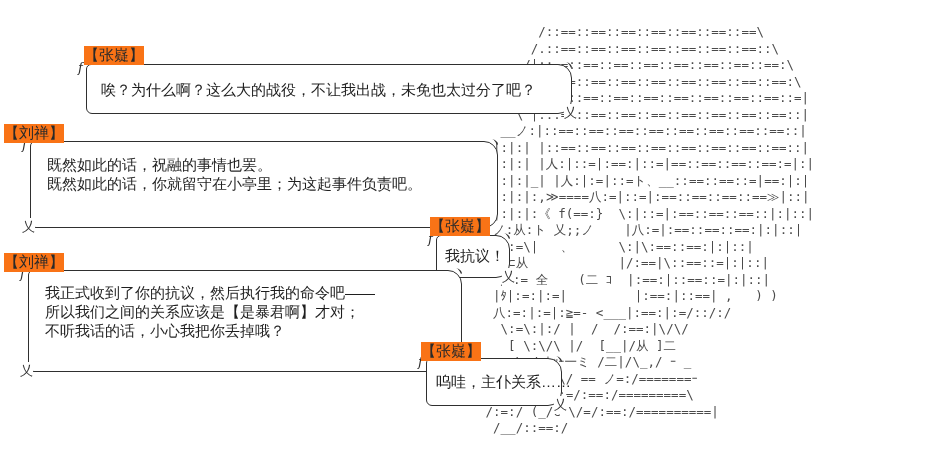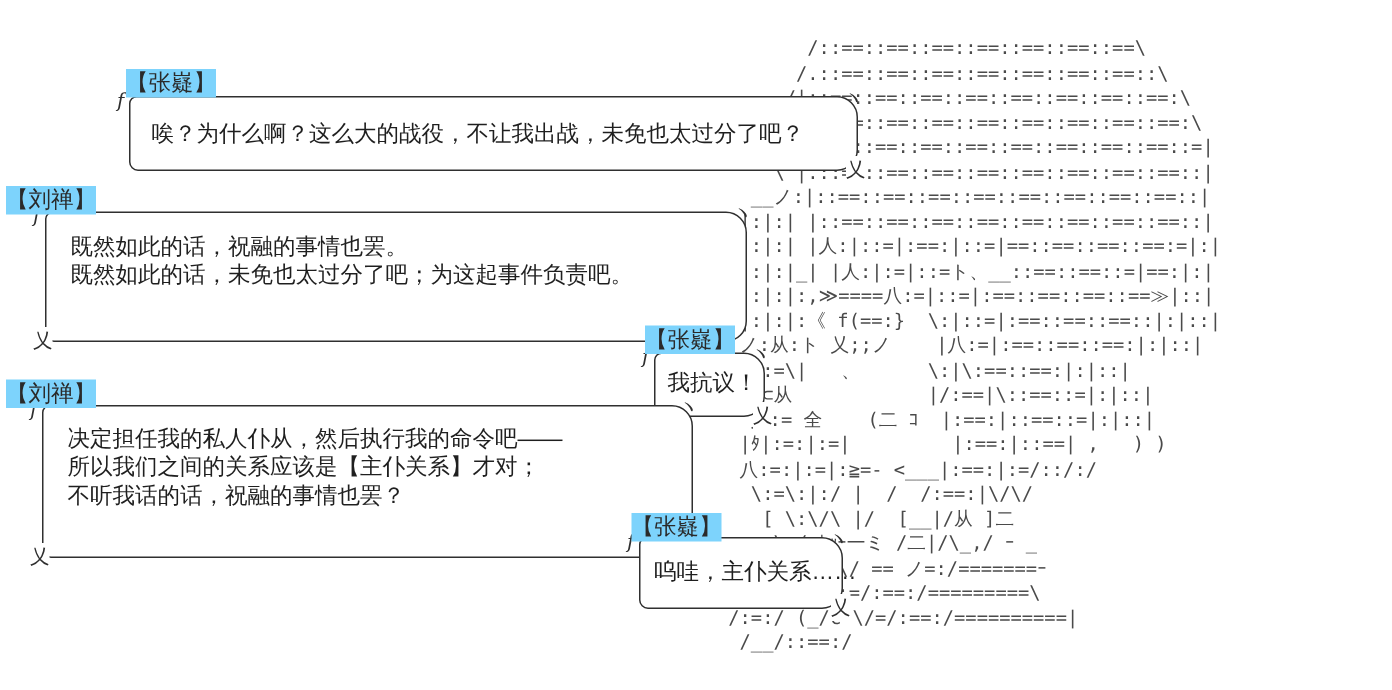--- a/index.html
+++ b/index.html
@@ -23,21 +23,21 @@
     color:#4a4a4a;
     white-space:pre;
     z-index:1;
   }
   
   .speaker-label{
     position:absolute;
     z-index:6;
     font-size:15px;
     white-space:nowrap;
-    background:#7dd3fc;
+    background:#f97316;
     color:#2a2a2a;
   }
   .bubble-box{
     position:absolute;
     z-index:5;
     background:#ffffff;
     border:1.4px solid #2f2f2f;
     border-radius:5px 14px 14px 6px;
     box-sizing:border-box;
   }
@@ -115,39 +115,39 @@
     <span class="decor-tail tail-right">乂</span>
     <div class="bubble-line">唉？为什么啊？这么大的战役，不让我出战，未免也太过分了吧？</div>
   </div>
 
   <div class="speaker-label lbl-2">【刘禅】</div>
   <div class="bubble-box box-2">
     <span class="decor-f">f</span>
     <span class="decor-curl">ヽ</span>
     <span class="decor-tail tail-left">乂</span>
     <div class="bubble-line">既然如此的话，祝融的事情也罢。</div>
-    <div class="bubble-line">既然如此的话，未免也太过分了吧；为这起事件负责吧。</div>
+    <div class="bubble-line">既然如此的话，你就留守在小亭里；为这起事件负责吧。</div>
   </div>
 
   <div class="speaker-label lbl-3">【张嶷】</div>
   <div class="bubble-box box-3">
     <span class="decor-f">f</span>
     <span class="decor-curl">ヽ</span>
     <span class="decor-tail tail-right">乂</span>
     <div class="bubble-line">我抗议！</div>
   </div>
 
   <div class="speaker-label lbl-4">【刘禅】</div>
   <div class="bubble-box box-4">
     <span class="decor-f">f</span>
     <span class="decor-curl">ヽ</span>
     <span class="decor-tail tail-left">乂</span>
-    <div class="bubble-line">决定担任我的私人仆从，然后执行我的命令吧——</div>
-    <div class="bubble-line">所以我们之间的关系应该是【主仆关系】才对；</div>
-    <div class="bubble-line">不听我话的话，祝融的事情也罢？</div>
+    <div class="bubble-line">我正式收到了你的抗议，然后执行我的命令吧——</div>
+    <div class="bubble-line">所以我们之间的关系应该是【是暴君啊】才对；</div>
+    <div class="bubble-line">不听我话的话，小心我把你丢掉哦？</div>
   </div>
 
   <div class="speaker-label lbl-5">【张嶷】</div>
   <div class="bubble-box box-5">
     <span class="decor-f">f</span>
     <span class="decor-curl">ヽ</span>
     <span class="decor-tail tail-right">乂</span>
     <div class="bubble-line">呜哇，主仆关系……</div>
   </div>
 

